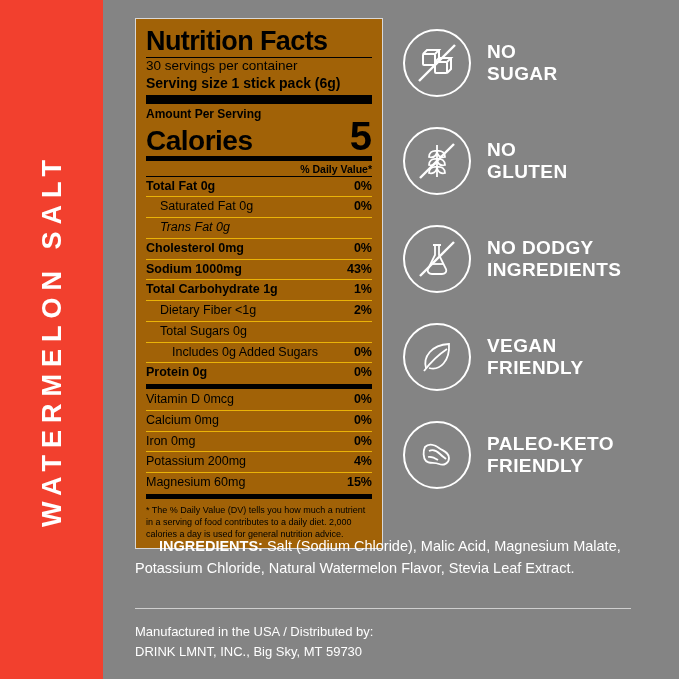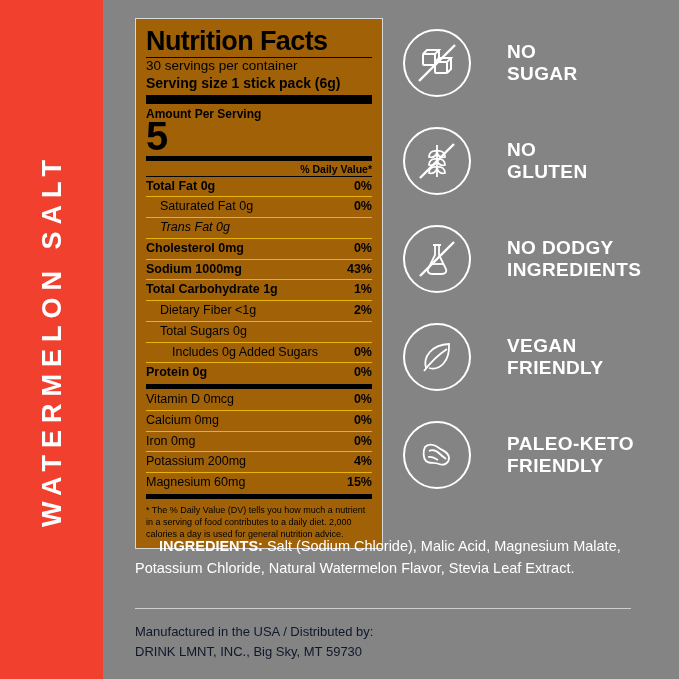--- a/index.html
+++ b/index.html
@@ -155,21 +155,21 @@
     width: 68px;
     height: 68px;
     border: 2px solid #ffffff;
     border-radius: 50%;
     display: flex;
     align-items: center;
     justify-content: center;
     box-sizing: border-box;
   }
   .benefit-text {
-    margin-left: 36px;
+    margin-left: 16px;
     color: #ffffff;
     font-size: 19px;
     font-weight: bold;
     line-height: 1.15;
     letter-spacing: 0.4px;
   }
   .benefit-text .l2 { display: block; }
   
   .ingredients {
     position: absolute;
@@ -186,21 +186,21 @@
     left: 32px;
     top: 608px;
     width: 496px;
     border-bottom: 1px solid #cfcfcf;
   }
   .manufacturer {
     position: absolute;
     left: 32px;
     top: 622px;
     width: 500px;
-    color: #0f172a;
+    color: #ffffff;
     font-size: 13px;
     line-height: 1.5;
   }
   svg { display: block; }
 </style>
 </head>
 <body>
 
 <div class="page">
 
@@ -212,20 +212,21 @@
 
     <div class="nutrition-panel">
       <div class="nf-title">Nutrition Facts</div>
       <div class="rule-thin"></div>
       <div class="nf-servings">30 servings per container</div>
       <div class="nf-serving-size">Serving size  1 stick pack (6g)</div>
       <div class="rule-thick"></div>
 
       <div class="amount-row">Amount Per Serving</div>
       <div class="calories-row">
+        <div class="calories-label">Calories</div>
         <div class="calories-value">5</div>
       </div>
       <div class="rule-med"></div>
       <div class="dv-header">% Daily Value*</div>
       <div class="rule-thin"></div>
 
       <div id="nf-rows">
           <div class="nf-line bold">
             <span class="nm">Total Fat 0g</span>
             <span class="dv">0%</span>

